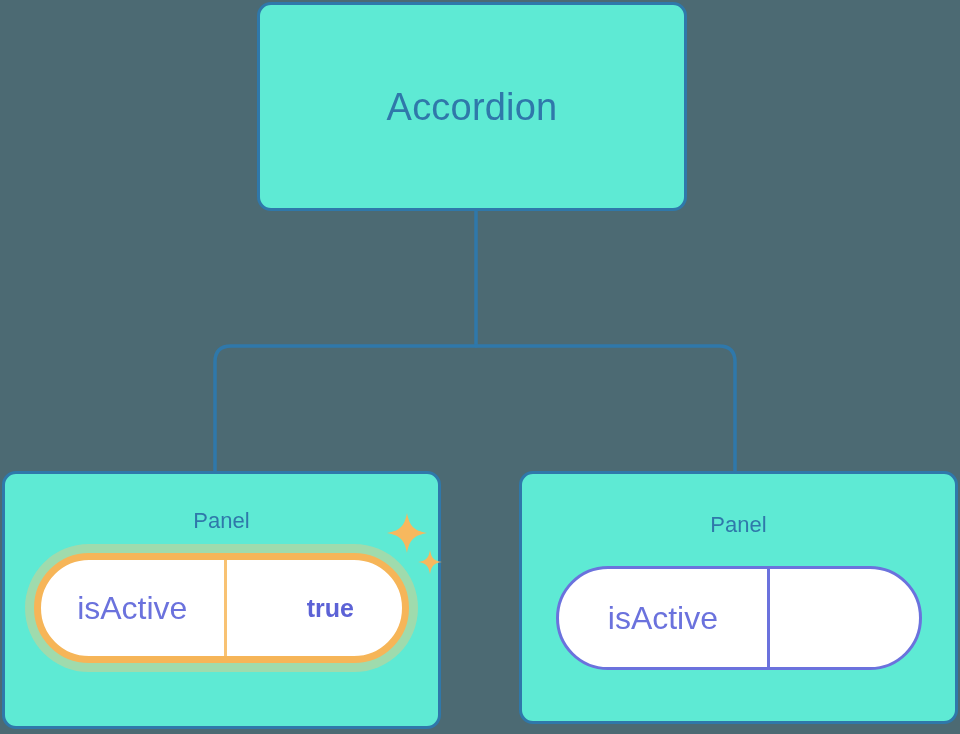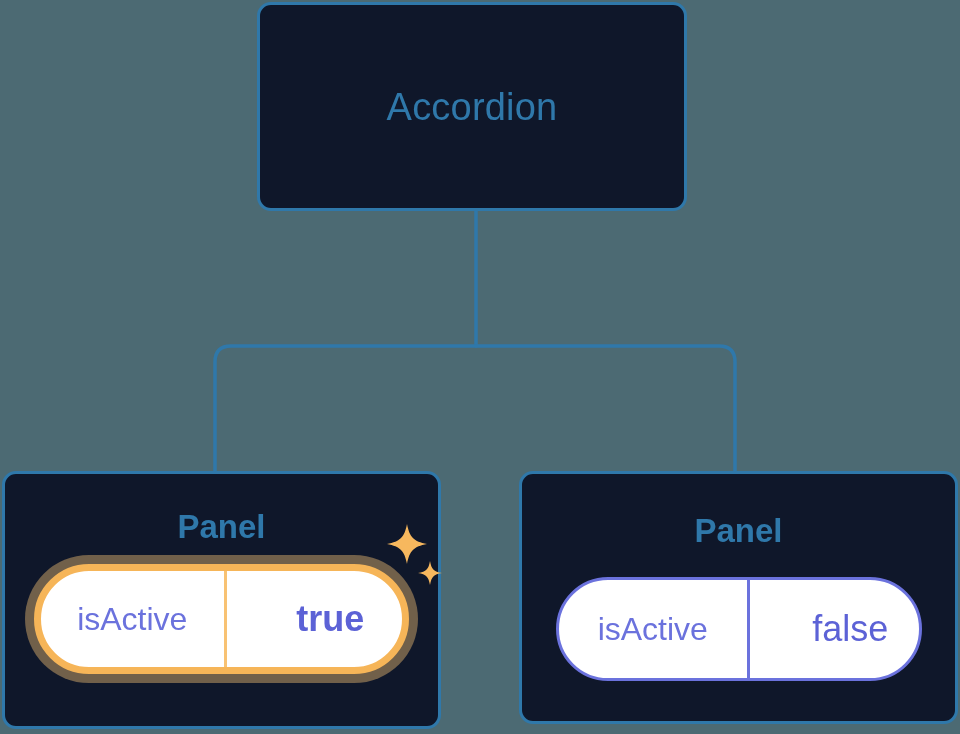--- a/index.html
+++ b/index.html
@@ -28,21 +28,21 @@
     left: 0;
     top: 0;
     width: 960px;
     height: 734px;
     z-index: 1;
   }
 
   
   .node-card {
     position: absolute;
-    background: #0f172a;
+    background: #5eead4;
     border: 3px solid #2f78aa;
     border-radius: 14px;
     box-sizing: border-box;
     z-index: 2;
   }
 
   
   #node-accordion {
     left: 257px;
     top: 2px;
@@ -75,23 +75,23 @@
   }
   #node-panel-right {
     left: 519px;
     top: 471px;
     width: 439px;
     height: 253px;
     padding-top: 40px;
   }
   .panel-title {
     color: #2f78aa;
-    font-size: 33px;
-    line-height: 1;
-    font-weight: 700;
+    font-size: 22px;
+    line-height: 1;
+    font-weight: 400;
   }
 
   
   .pill-wrap {
     position: relative;
     display: flex;
     align-items: center;
     justify-content: center;
   }
   #pill-wrap-left { margin-top: 21px; }
@@ -147,21 +147,21 @@
   #pill-right .pill-val { width: 42%; }
 
   .pill-key-text {
     color: #6b72dd;
     font-size: 32px;
     font-weight: 400;
     line-height: 1;
   }
   .pill-val-text {
     color: #5c62d6;
-    font-size: 36px;
+    font-size: 25px;
     line-height: 1;
   }
   .pill-val-text.bold { font-weight: 700; }
 
   
   .sparkles {
     position: absolute;
     right: -36px;
     top: -42px;
     width: 62px;
@@ -212,20 +212,17 @@
   </div>
 
   <div class="node-card panel-card" id="node-panel-right">
     <div class="panel-title">Panel</div>
 
     <div class="pill-wrap" id="pill-wrap-right">
       <div class="pill" id="pill-right">
         <div class="pill-key">
           <span class="pill-key-text">isActive</span>
         </div>
-        <div class="pill-val">
-          <span class="pill-val-text">false</span>
-        </div>
       </div>
     </div>
   </div>
 
 </div>
 
 </body></html>

